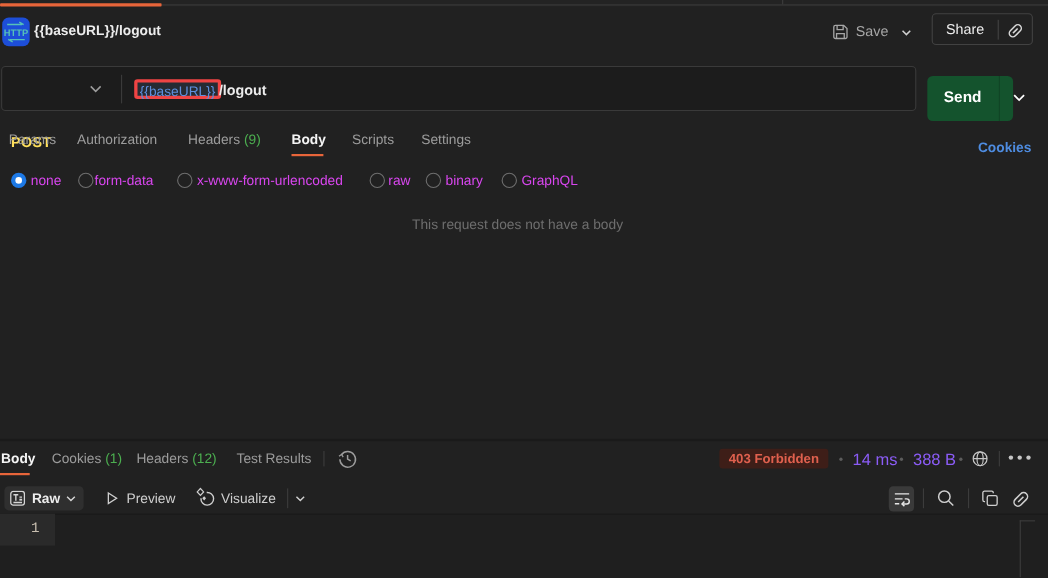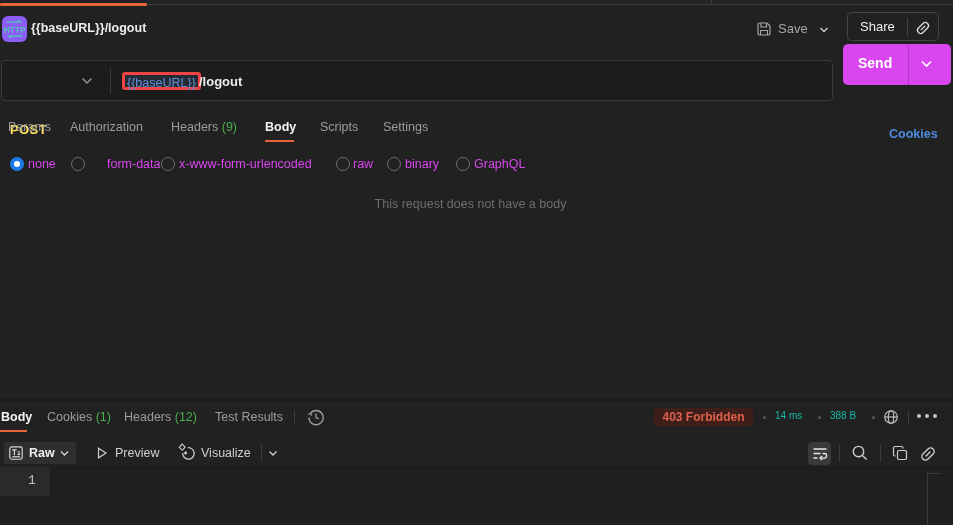--- a/index.html
+++ b/index.html
@@ -7,35 +7,35 @@
 .abs { position:absolute; }
 svg { display:block; }
 
 
 #topstrip { left:0; top:0; width:953px; height:6px; background:#232323; }
 #topstrip .orange { position:absolute; left:0; top:3px; width:147px; height:2.5px; background:#e8653a; border-radius:1px; }
 #topstrip .gray { position:absolute; left:147px; right:0; top:4px; height:1px; background:#3c3c3c; }
 #topstrip .tick { position:absolute; left:711px; top:0; width:1px; height:4px; background:#3c3c3c; }
 
 
-#httpicon { left:2px; top:16px; width:25px; height:26px; background:#8b5cf6; border-radius:6px; }
+#httpicon { left:2px; top:16px; width:25px; height:26px; background:#1d4ed8; border-radius:6px; }
 #title { left:31px; top:21px; font-size:12.5px; font-weight:bold; color:#ededed;text-align:right; }
 #savegrp { left:756px; top:21px; color:#a6a6a6; font-size:13px; }
 #sharebox { left:847px; top:12px; width:92px; height:29px; border:1px solid #424242; border-radius:4px; }
 #sharebox .txt { position:absolute; left:12px; top:6px; font-size:13px; color:#ededed; }
 #sharebox .div { position:absolute; left:59px; top:5px; width:1px; height:18px; background:#424242; }
 
 
 #urlbox { left:1px; top:60px; width:832px; height:41px; background:#1c1c1c; border:1px solid #3a3a3a; border-radius:4px; }
 #post { left:10px; top:74px; font-size:13px; font-weight:bold; letter-spacing:.4px; color:#ffe05c;margin-top:48px; }
 #postchev { left:80px; top:75px; }
 #urlsep { left:110px; top:68px; width:1px; height:26px; background:#3a3a3a; }
 #chip { left:122px; top:72px; height:18px; padding:0 2px; background:#262b33; border:3px solid #ef4444; border-radius:3px; color:#5d8fdd; font-size:12.5px; line-height:16px; }
 #logout { left:199px; top:74px; font-size:13px; font-weight:600; color:#ededed; }
-#sendbtn { left:843px; top:44px; width:108px; height:41px; background:#d946ef; border-radius:5px; }
+#sendbtn { left:843px; top:69px; width:78px; height:41px; background:#14532d; border-radius:5px; }
 #sendbtn .txt { position:absolute; left:15px; top:11px; font-size:14px; font-weight:bold; color:#fff; }
 #sendbtn .div { position:absolute; left:65px; top:0; width:1px; height:41px; background:rgba(0,0,0,.18); }
 
 
 .rtab { top:120px; font-size:12.5px; color:#9c9c9c; }
 .green { color:#4caf50; }
 #tbody-u { left:265px; top:140px; width:29px; height:2px; background:#e8653a; }
 #cookieslink { left:889px; top:127px; font-size:12.5px; font-weight:600; color:#4e8ce0; }
 
 
@@ -49,21 +49,21 @@
 
 #split { left:0; top:399px; width:953px; height:2px; background:#1a1a1a; }
 
 
 .btab { top:410px; font-size:12.5px; color:#9c9c9c; }
 #bbody-u { left:0px; top:430px; width:27px; height:2px; background:#e8653a; }
 #btabsep { left:294px; top:410px; width:1px; height:14px; background:#3c3c3c; }
 
 #pill { left:654px; top:408px; width:99px; height:18px; background:#3e1e18; border-radius:3px; text-align:center; line-height:18px; font-size:12px; font-weight:bold; color:#df604e; }
 .dotsep { top:416px; width:3px; height:3px; border-radius:50%; background:#5c5c5c; }
-.meta { top:410px; font-size:10px; color:#14b8a6; }
+.meta { top:410px; font-size:15px; color:#8b5cf6; }
 #respsep2 { left:908px; top:410px; width:1px; height:14px; background:#3c3c3c; }
 
 
 #rawbtn { left:4px; top:442px; width:72px; height:22px; background:#2f2f2f; border-radius:4px; }
 #rawbtn .txt { position:absolute; left:25px; top:4px; font-size:12.5px; font-weight:600; color:#ededed; }
 .tbtxt { top:446px; font-size:12.5px; color:#cfcfcf; }
 #tbsep1 { left:261px; top:444px; width:1px; height:18px; background:#3c3c3c; }
 #wrapbtn { left:808px; top:442px; width:23px; height:23px; background:#3a3a3a; border-radius:4px; }
 #tbsep2 { left:839px; top:444px; width:1px; height:18px; background:#3c3c3c; }
 #tbsep3 { left:880px; top:444px; width:1px; height:18px; background:#3c3c3c; }
@@ -134,21 +134,21 @@
 <div class="abs rtab" style="left:171px;">Headers <span class="green">(9)</span></div>
 <div class="abs rtab" style="left:265px;color:#f5f5f5;font-weight:bold;">Body</div>
 <div class="abs" id="tbody-u"></div>
 <div class="abs rtab" style="left:320px;">Scripts</div>
 <div class="abs rtab" style="left:383px;">Settings</div>
 <div class="abs" id="cookieslink">Cookies</div>
 
 <div class="abs radio sel" style="left:10px;"></div>
 <div class="abs rlabel" style="left:28px;">none</div>
 <div class="abs radio" style="left:71px;"></div>
-<div class="abs rlabel" style="left:107px;">form-data</div>
+<div class="abs rlabel" style="left:86px;">form-data</div>
 <div class="abs radio" style="left:161px;"></div>
 <div class="abs rlabel" style="left:179px;">x-www-form-urlencoded</div>
 <div class="abs radio" style="left:336px;"></div>
 <div class="abs rlabel" style="left:353px;">raw</div>
 <div class="abs radio" style="left:387px;"></div>
 <div class="abs rlabel" style="left:405px;">binary</div>
 <div class="abs radio" style="left:456px;"></div>
 <div class="abs rlabel" style="left:474px;">GraphQL</div>
 
 <div class="abs" id="emptymsg">This request does not have a body</div>

